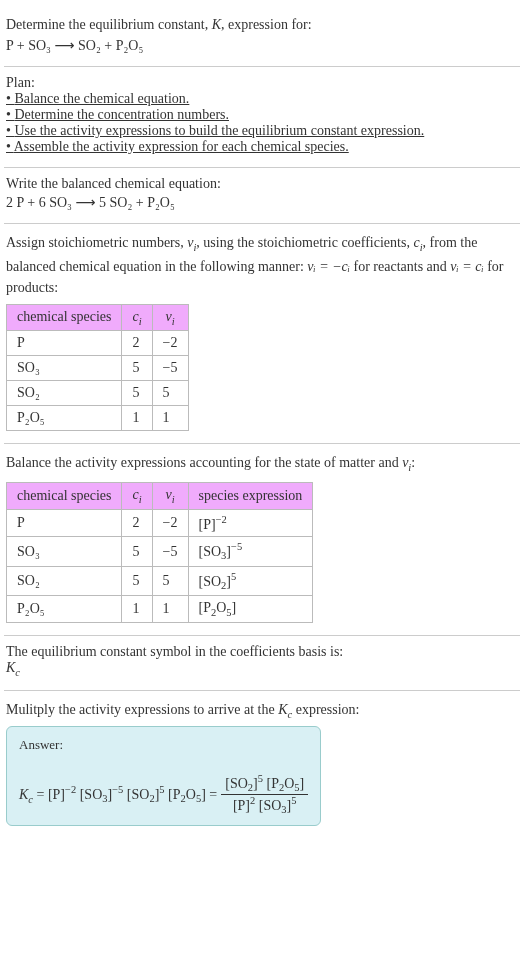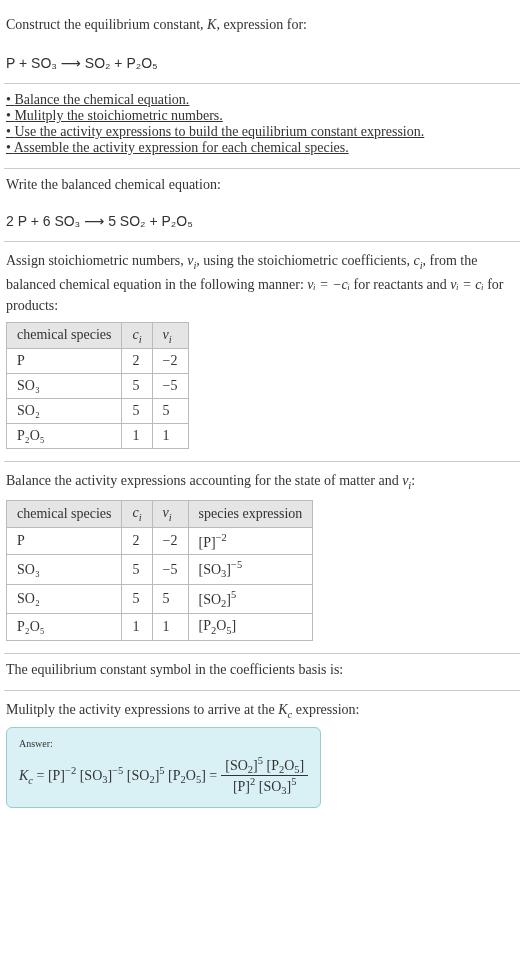--- a/index.html
+++ b/index.html
@@ -20,55 +20,56 @@
     }
     .divider {
       border: none;
       border-top: 1px solid #ccc;
       margin: 2px 0;
     }
     .prompt-text {
       line-height: 1.5;
     }
     .equation {
-      font-family: Liberation Sans, sans-serif;
-      margin-top: 20px;
+      font-family: Liberation Serif, serif;
+      margin-top: 2px;
     }
     .plan-list {
       list-style: none;
       padding-left: 0;
       text-decoration: underline;
     }
     .plan-list li::before {
       content: "• ";
     }
     table.data-table {
       border-collapse: collapse;
       margin-top: 6px;
     }
     table.data-table th, table.data-table td {
       border: 1px solid #bbb;
       padding: 4px 10px;
       text-align: left;
       font-weight: normal;
     }
     table.data-table th {
-      background: #e5e5e5;
+      background: #f0abfc;
+      text-align: center;
     }
     .answer-box {
       background: #d9f0f4;
       border: 1px solid #9cc;
       border-radius: 6px;
       padding: 10px 12px;
       display: inline-block;
       margin-top: 4px;
     }
     .answer-label {
-      font-size: 10px;
-      margin-bottom: 6px;
+      font-size: 13px;
+      margin-bottom: 20px;
     }
     .italic-var {
       font-style: italic;
     }
     sub {
       font-size: 0.75em;
       vertical-align: sub;
     }
     sup {
       font-size: 0.75em;
@@ -93,30 +94,31 @@
       align-items: center;
       gap: 4px;
       justify-content: flex-end;
     }
   </style>
 </head>
 <body>
 
 <div class="section">
   <div class="prompt-text">
-    <span>Construct the equilibrium constant, </span><span class="italic-var">K</span><span>, expression for:</span>
+    <span>Determine the equilibrium constant, </span><span class="italic-var">K</span><span>, expression for:</span>
   </div>
   <div class="equation">P + SO₃  ⟶  SO₂ + P₂O₅</div>
 </div>
 <hr class="divider">
 
 <div class="section">
+  <div>Plan:</div>
   <ul class="plan-list">
     <li>Balance the chemical equation.</li>
-    <li>Mulitply the stoichiometric numbers.</li>
+    <li>Determine the concentration numbers.</li>
     <li>Use the activity expressions to build the equilibrium constant expression.</li>
     <li>Assemble the activity expression for each chemical species.</li>
   </ul>
 </div>
 <hr class="divider">
 
 <div class="section">
   <div>Write the balanced chemical equation:</div>
   <div class="equation">2 P + 6 SO₃  ⟶  5 SO₂ + P₂O₅</div>
 </div>
@@ -194,20 +196,21 @@
       <td>1</td>
       <td>[P<sub>2</sub>O<sub>5</sub>]</td>
     </tr>
   </tbody>
     </table>
 </div>
 <hr class="divider">
 
 <div class="section">
   <div>The equilibrium constant symbol in the coefficients basis is:</div>
+  <div><span class="italic-var">K<sub>c</sub></span></div>
 </div>
 <hr class="divider">
 
 <div class="section">
   <div class="prompt-text">
     <span>Mulitply the activity expressions to arrive at the </span><span class="italic-var">K<sub>c</sub></span><span> expression:</span>
   </div>
   <div class="answer-box">
     <div class="answer-label">Answer:</div>
     <div class="kc-line">

